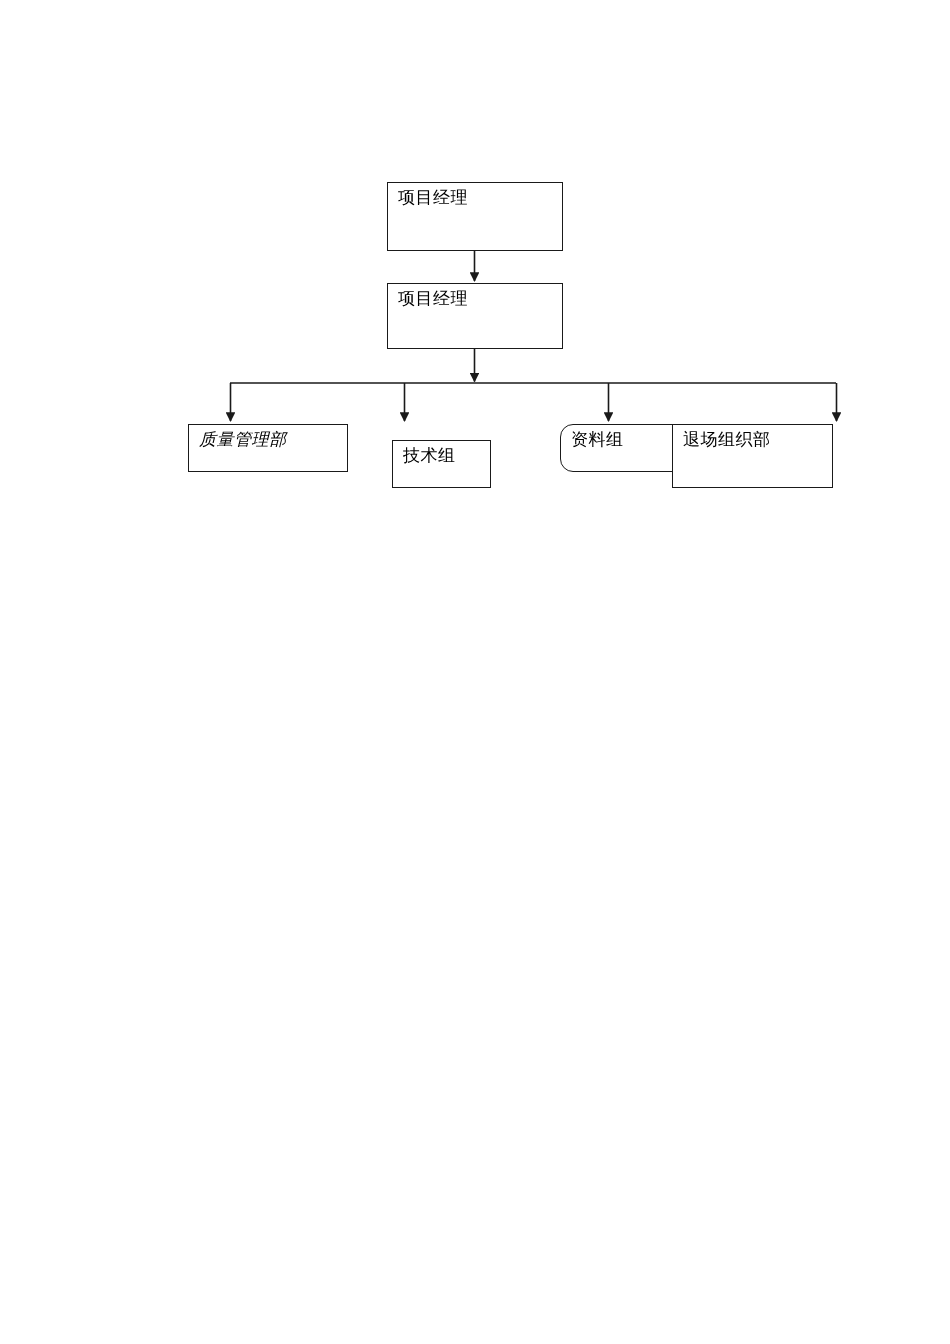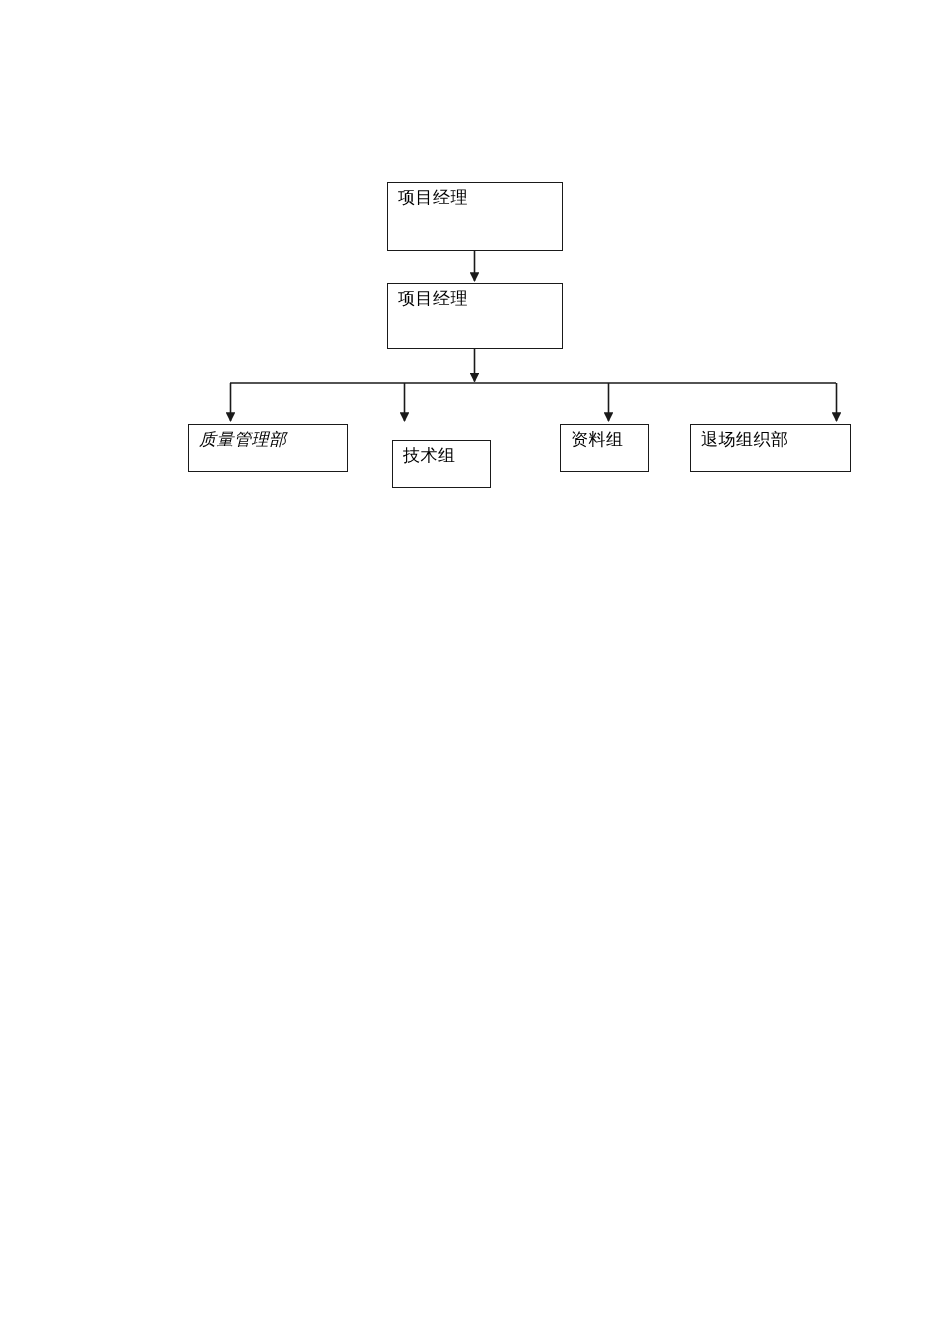--- a/index.html
+++ b/index.html
@@ -37,22 +37,22 @@
     letter-spacing: 0.5px;
     white-space: nowrap;
     padding: 4px 0 0 10px;
   }
   
   #node-project-manager { left: 387px; top: 182px; width: 176px; height: 69px; }
   #node-construction-lead { left: 387px; top: 283px; width: 176px; height: 66px; }
   
   #node-quality-dept     { left: 188px; top: 424px; width: 160px; height: 48px; font-style: italic; }
   #node-technical-group  { left: 392px; top: 440px; width:  99px; height: 48px; }
-  #node-document-group   { left: 560px; top: 424px; width: 89px; height: 48px; }
-  #node-demob-dept       { left: 690px; top: 424px; width: 161px; height: 48px; }
+  #node-document-group   { left: 560px; top: 424px; width: 128px; height: 48px; border-radius: 13px; }
+  #node-demob-dept       { left: 672px; top: 424px; width: 161px; height: 64px; }
 
   #connectors {
     position: absolute;
     left: 0;
     top: 0;
     width: 950px;
     height: 1344px;
     pointer-events: none;
   }
 </style>

